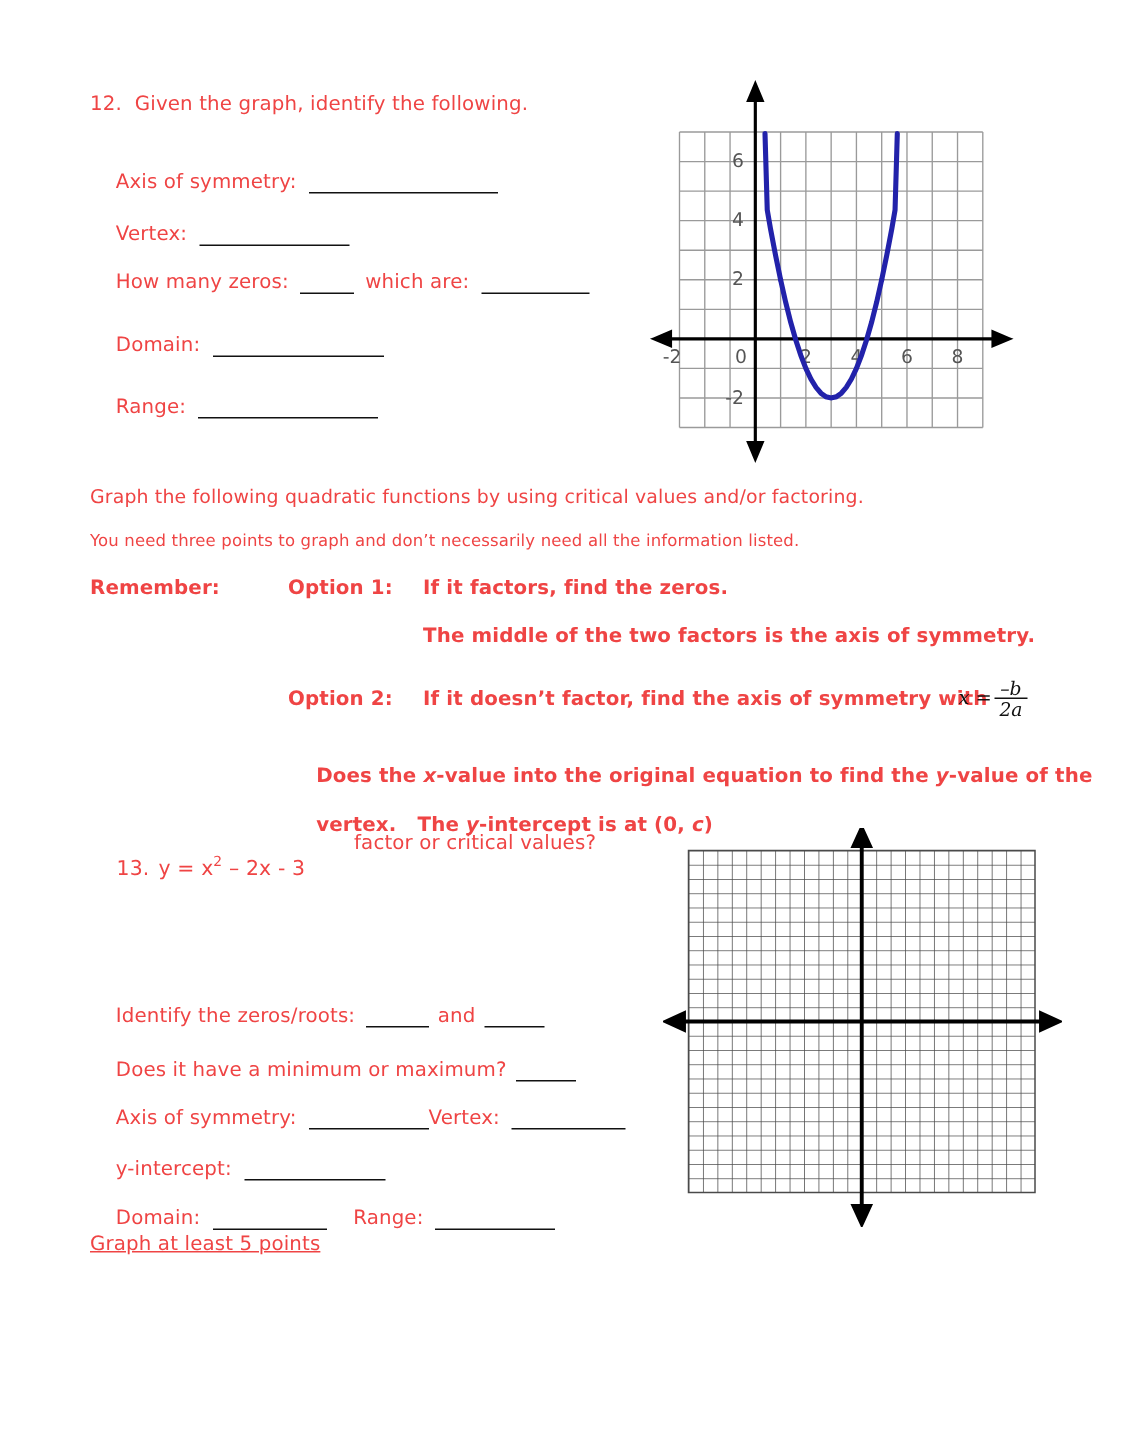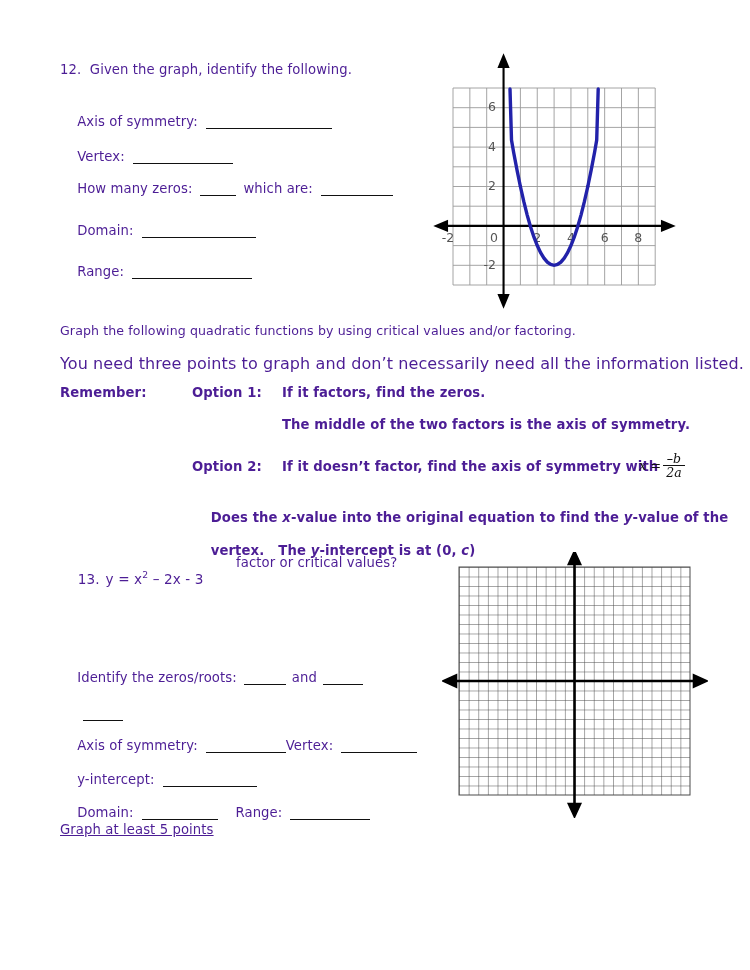--- a/index.html
+++ b/index.html
@@ -19,21 +19,21 @@
     position: absolute;
     left: 0; top: 0;
     width: 750px;
     height: 970px;
   }
   .txt {
     position: absolute;
     font-family: "DejaVu Sans", "Liberation Sans", sans-serif;
     font-size: 13.2px;
     letter-spacing: 0.1px;
-    color: #4c1d95;
+    color: #ef4444;
     white-space: pre;
   }
   .bold { font-weight: bold; }
   .ital { font-style: italic; }
   .blank {
     display: inline-block;
     border-bottom: 1.4px solid #111111;
     vertical-align: bottom;
     height: 0.92em;
   }
@@ -179,21 +179,21 @@
                L 152.43 153.47
                L 155.80 138.50"></path>
 
       <path fill="none" stroke="#2222aa" stroke-width="3.4" stroke-linecap="round" d="M 88.40 138.50 L 85.03 122.15 L 81.66 104.47 L 79.50 92.00 L 78.00 41.00"></path>
       <path fill="none" stroke="#2222aa" stroke-width="3.4" stroke-linecap="round" d="M 155.80 138.50 L 159.17 122.15 L 162.54 104.47 L 164.70 92.00 L 166.20 41.00"></path>
     </svg>
   </div>
 
   <div class="txt" style="left:60px; top:323px; font-size:12.6px;">Graph the following quadratic functions by using critical values and/or factoring.</div>
 
-  <div class="txt" style="left:60px; top:354px; font-size:16px;text-align:right;">You need three points to graph and don’t necessarily need all the information listed.</div>
+  <div class="txt" style="left:60px; top:354px; font-size:11px;text-align:right;">You need three points to graph and don’t necessarily need all the information listed.</div>
 
   <div class="txt bold" style="left:60px; top:385px;text-align:center;">Remember:</div>
   <div class="txt bold" style="left:192px; top:385px;">Option 1:</div>
   <div class="txt bold" style="left:282px; top:385px;">If it factors, find the zeros.</div>
 
   <div class="txt bold" style="left:282px; top:417px;">The middle of the two factors is the axis of symmetry.</div>
 
   <div class="txt bold" style="left:192px; top:459px;">Option 2:</div>
   <div class="txt bold" style="left:282px; top:459px;">If it doesn’t factor, find the axis of symmetry with</div>
 
@@ -217,21 +217,21 @@
   <div class="txt" style="left:60px; top:555px; font-size:13.6px;">
     <span>13.</span><span style="display:inline-block;width:6px;"></span><span>y = x</span><span class="sup">2</span><span> – 2x - 3</span>
   </div>
   <div class="txt" style="left:236px; top:555px;">factor or critical values?</div>
 
   <div class="txt" style="left:60px; top:655px;">
     <span>Identify the zeros/roots:</span><span class="blank" style="width:42px; margin-left:7px;"></span><span style="margin-left:6px;">and</span><span class="blank" style="width:40px; margin-left:6px;"></span>
   </div>
 
   <div class="txt" style="left:60px; top:691px;">
-    <span class="blank" style="width:40px; margin-left:6px;"></span>
+    <span>Does it have a minimum or maximum?</span><span class="blank" style="width:40px; margin-left:6px;"></span>
   </div>
 
   <div class="txt" style="left:60px; top:723px;">
     <span>Axis of symmetry:</span><span class="blank" style="width:80px; margin-left:8px;"></span><span>Vertex:</span><span class="blank" style="width:76px; margin-left:8px;"></span>
   </div>
 
   <div class="txt" style="left:60px; top:757px;">
     <span>y-intercept:</span><span class="blank" style="width:94px; margin-left:8px;"></span>
   </div>
 

